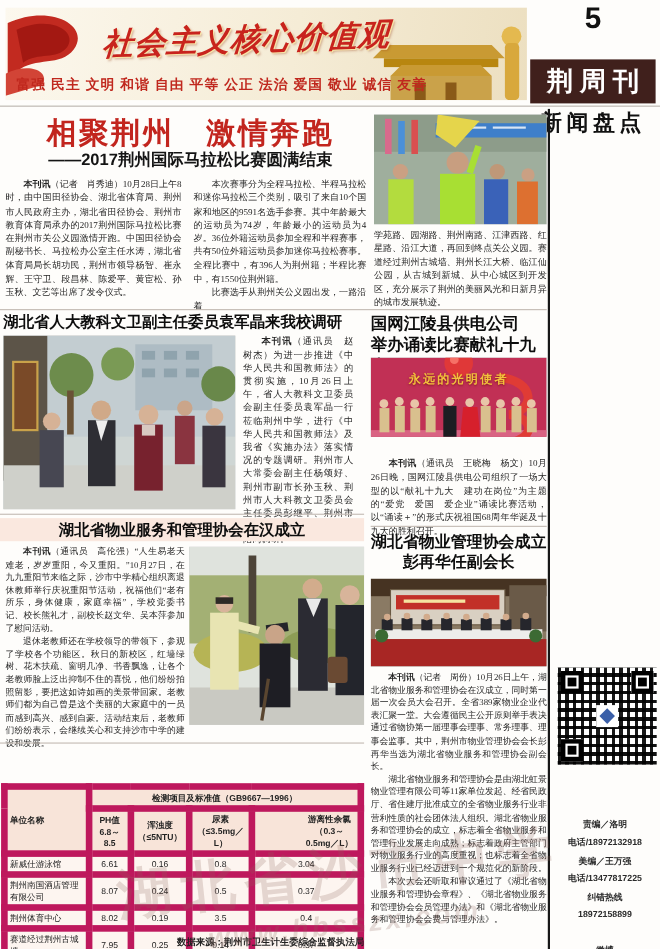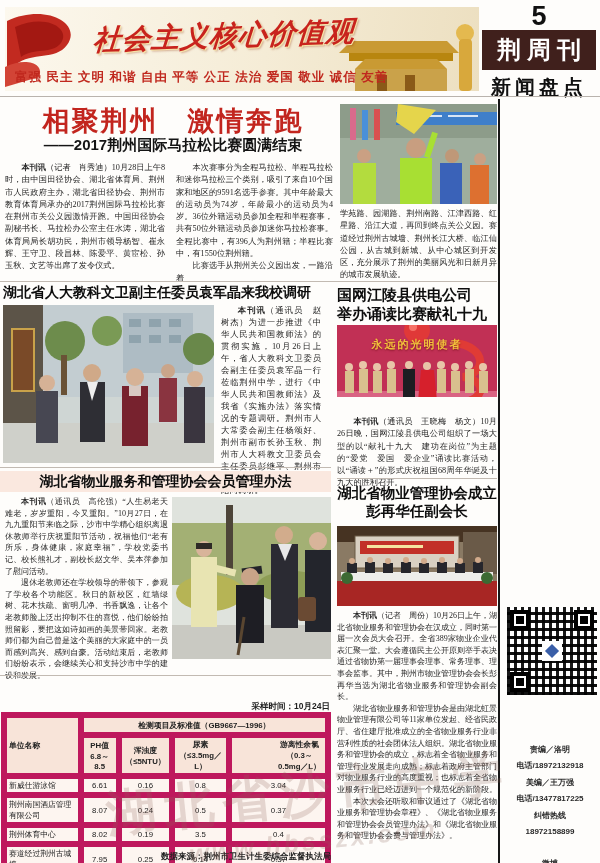--- a/index.html
+++ b/index.html
@@ -11,21 +11,21 @@
   .banner svg{position:absolute;top:0;}
   .banner-title{position:absolute;left:86px;top:10px;width:266px;text-align:center;
                 font-size:28px;font-weight:bold;font-style:italic;color:#c8231d;letter-spacing:1px;
                 transform:skewX(-6deg) rotate(-2deg);
                 text-shadow:1px 1px 0 #f7e4a8,2px 2px 2px rgba(150,60,20,.35);white-space:nowrap;}
   .banner-values{position:absolute;left:10px;bottom:5px;font-size:12.5px;font-weight:bold;
                  color:#c0281e;letter-spacing:1px;white-space:nowrap;}
   .masthead{position:absolute;left:482px;top:2px;width:114px;text-align:center;}
   .page-num{font-size:27px;font-weight:bold;line-height:28px;color:#111;}
   .paper-name{background:#40201c;color:#fff;font-size:24px;font-weight:bold;
-              letter-spacing:6px;padding:4px 0 4px 6px;}
+              letter-spacing:6px;padding:4px 0 4px 6px;margin-top:24px;}
   .section-name{font-size:20px;font-weight:bold;letter-spacing:4px;margin-top:4px;color:#111;}
   .header-rule{position:absolute;left:0;top:96px;width:600px;height:1px;background:#b9b3ad;}
   .vdivider{position:absolute;left:498px;top:99px;width:2px;height:764px;background:#171717;}
   .hline{position:absolute;height:1px;background:#c2bab2;}
   
   .bodytext{font-size:8.2px;line-height:1.5;text-align:justify;color:#262626;
             font-family:"Liberation Serif","DejaVu Serif",serif;}
   .bodytext p{margin:0;text-indent:2em;}
   .bodytext p.cont{text-indent:0;}
   .lead{font-weight:bold;}
@@ -240,21 +240,21 @@
     </svg>
     <div class="recite-slogan">永远的光明使者</div>
   </div>
   <div class="gw-text bodytext">
     <p><b class="lead">本刊讯</b><span>（通讯员　王晓梅　杨文）</span><span>10月26日晚，国网江陵县供电公司组织了一场大型的以“献礼十九大　建功在岗位”为主题的“爱党　爱国　爱企业”诵读比赛活动，以“诵读＋”的形式庆祝祖国68周年华诞及十九大的胜利召开。</span></p>
   </div>
 
   <div class="hline" style="left:0;top:467px;width:331px;"></div>
   <div class="hline" style="left:337px;top:478px;width:160px;"></div>
 
-  <div class="band ssz-band">湖北省物业服务和管理协会会员管理办法</div>
+  <div class="band ssz-band">湖北省物业服务和管理协会在汉成立</div>
   <div class="ssz-text bodytext">
     <p><b class="lead">本刊讯</b><span>（通讯员　高伦强）</span><span>“人生易老天难老，岁岁重阳，今又重阳。”10月27日，在九九重阳节来临之际，沙市中学精心组织离退休教师举行庆祝重阳节活动，祝福他们“老有所乐，身体健康，家庭幸福”，学校党委书记、校长熊礼才，副校长赵文华、吴本萍参加了慰问活动。</span></p>
     <p>退休老教师还在学校领导的带领下，参观了学校各个功能区。秋日的新校区，红墙绿树、花木扶疏、窗明几净、书香飘逸，让各个老教师脸上泛出抑制不住的喜悦，他们纷纷拍照留影，要把这如诗如画的美景带回家。老教师们都为自己曾是这个美丽的大家庭中的一员而感到高兴、感到自豪。活动结束后，老教师们纷纷表示，会继续关心和支持沙市中学的建设和发展。</p>
   </div>
   <div class="photo ph-park">
     <svg width="159" height="162" viewBox="0 0 159 162">
       <rect width="159" height="162" fill="#dfe3dd"></rect>
       <rect y="26" width="159" height="62" fill="#a3b074"></rect>
       <ellipse cx="38" cy="96" rx="34" ry="18" fill="#b6b455"></ellipse>
       <ellipse cx="120" cy="90" rx="36" ry="16" fill="#8d9d55"></ellipse>
@@ -316,21 +316,20 @@
     </svg>
   </div>
   <div class="wy-text bodytext">
     <p><b class="lead">本刊讯</b><span>（记者　周份）</span><span>10月26日上午，湖北省物业服务和管理协会在汉成立，同时第一届一次会员大会召开。全省389家物业企业代表汇聚一堂。大会遵循民主公开原则举手表决通过省物协第一届理事会理事、常务理事、理事会监事。其中，荆州市物业管理协会会长彭再华当选为湖北省物业服务和管理协会副会长。</span></p>
     <p>湖北省物业服务和管理协会是由湖北虹景物业管理有限公司等11家单位发起、经省民政厅、省住建厅批准成立的全省物业服务行业非营利性质的社会团体法人组织。湖北省物业服务和管理协会的成立，标志着全省物业服务和管理行业发展走向成熟；标志着政府主管部门对物业服务行业的高度重视；也标志着全省物业服务行业已经迈进到一个规范化的新阶段。</p>
     <p>本次大会还听取和审议通过了《湖北省物业服务和管理协会章程》、《湖北省物业服务和管理协会会员管理办法》和《湖北省物业服务和管理协会会费与管理办法》。</p>
   </div>
 
   <div class="hline" style="left:0;top:675px;width:331px;"></div>
 
-  <div class="sample-time">采样时间：10月24日</div>
 
   <table class="wq">
     <tbody>
         <tr>
       <td class="th name c0" rowspan="2">单位名称</td>
       <td class="th grp" colspan="4">检测项目及标准值（GB9667—1996）</td>
     </tr>
     <tr>
       <td class="th colh c1">
             <div>PH值</div>

